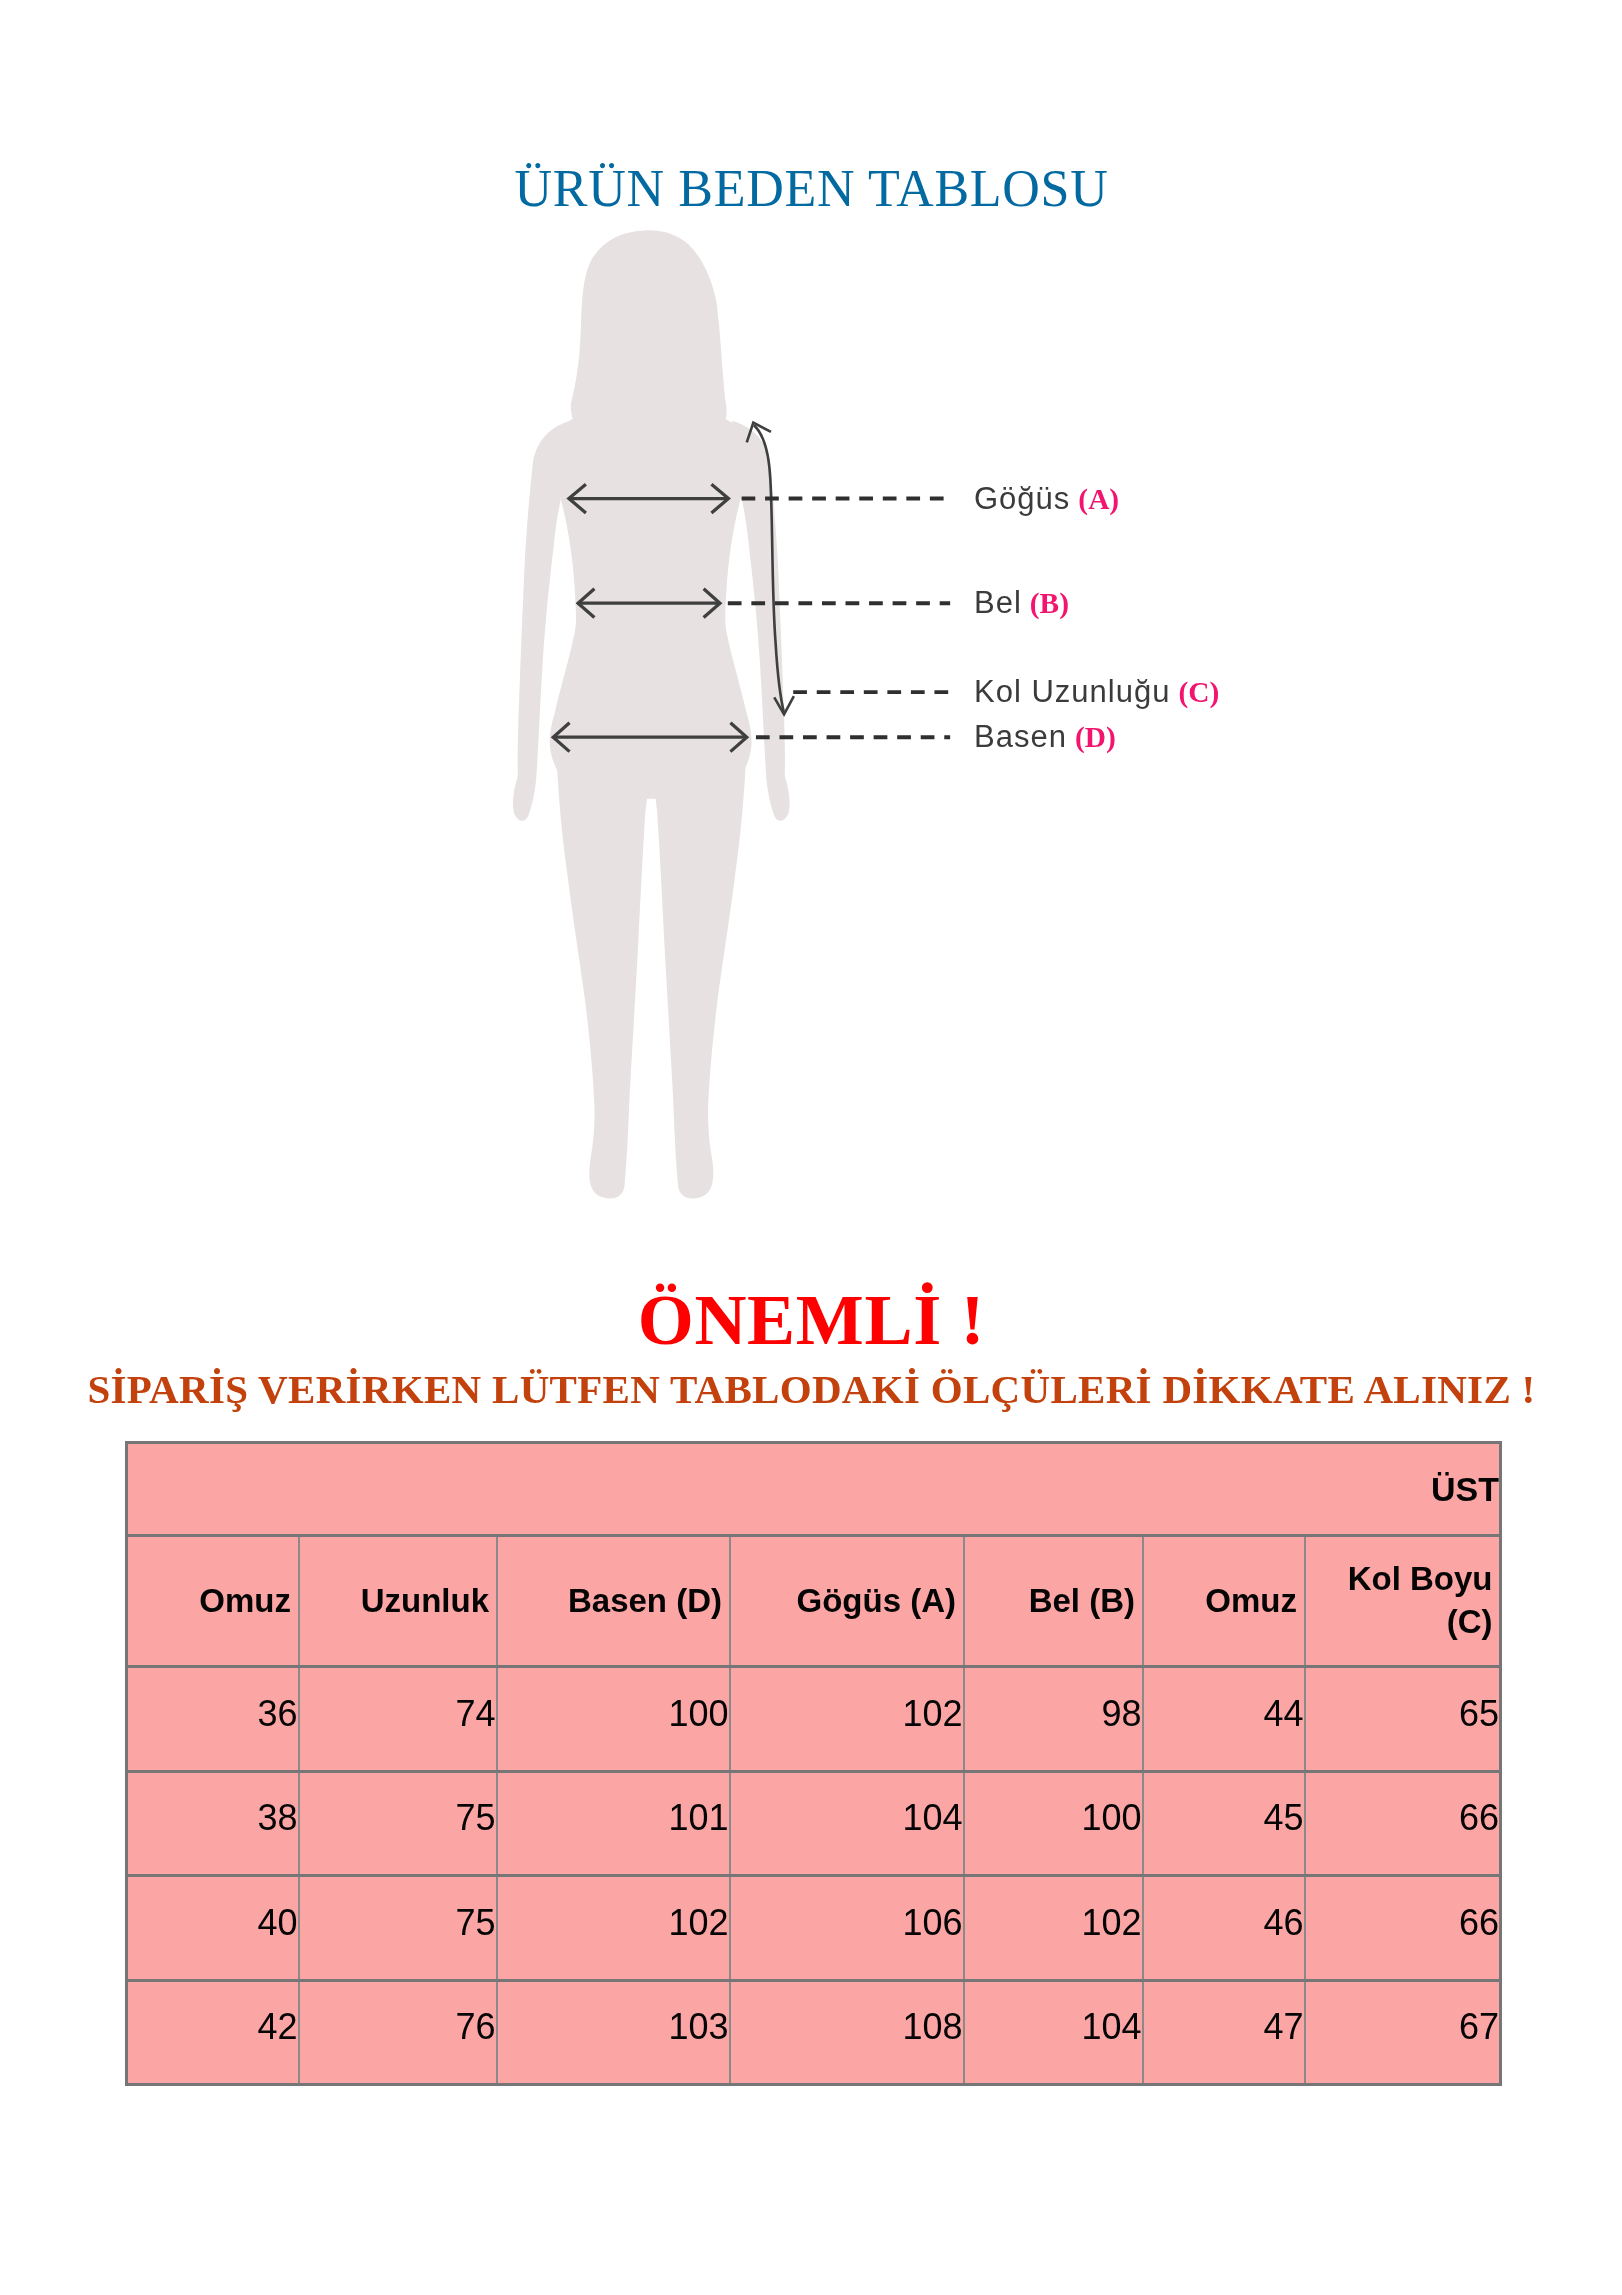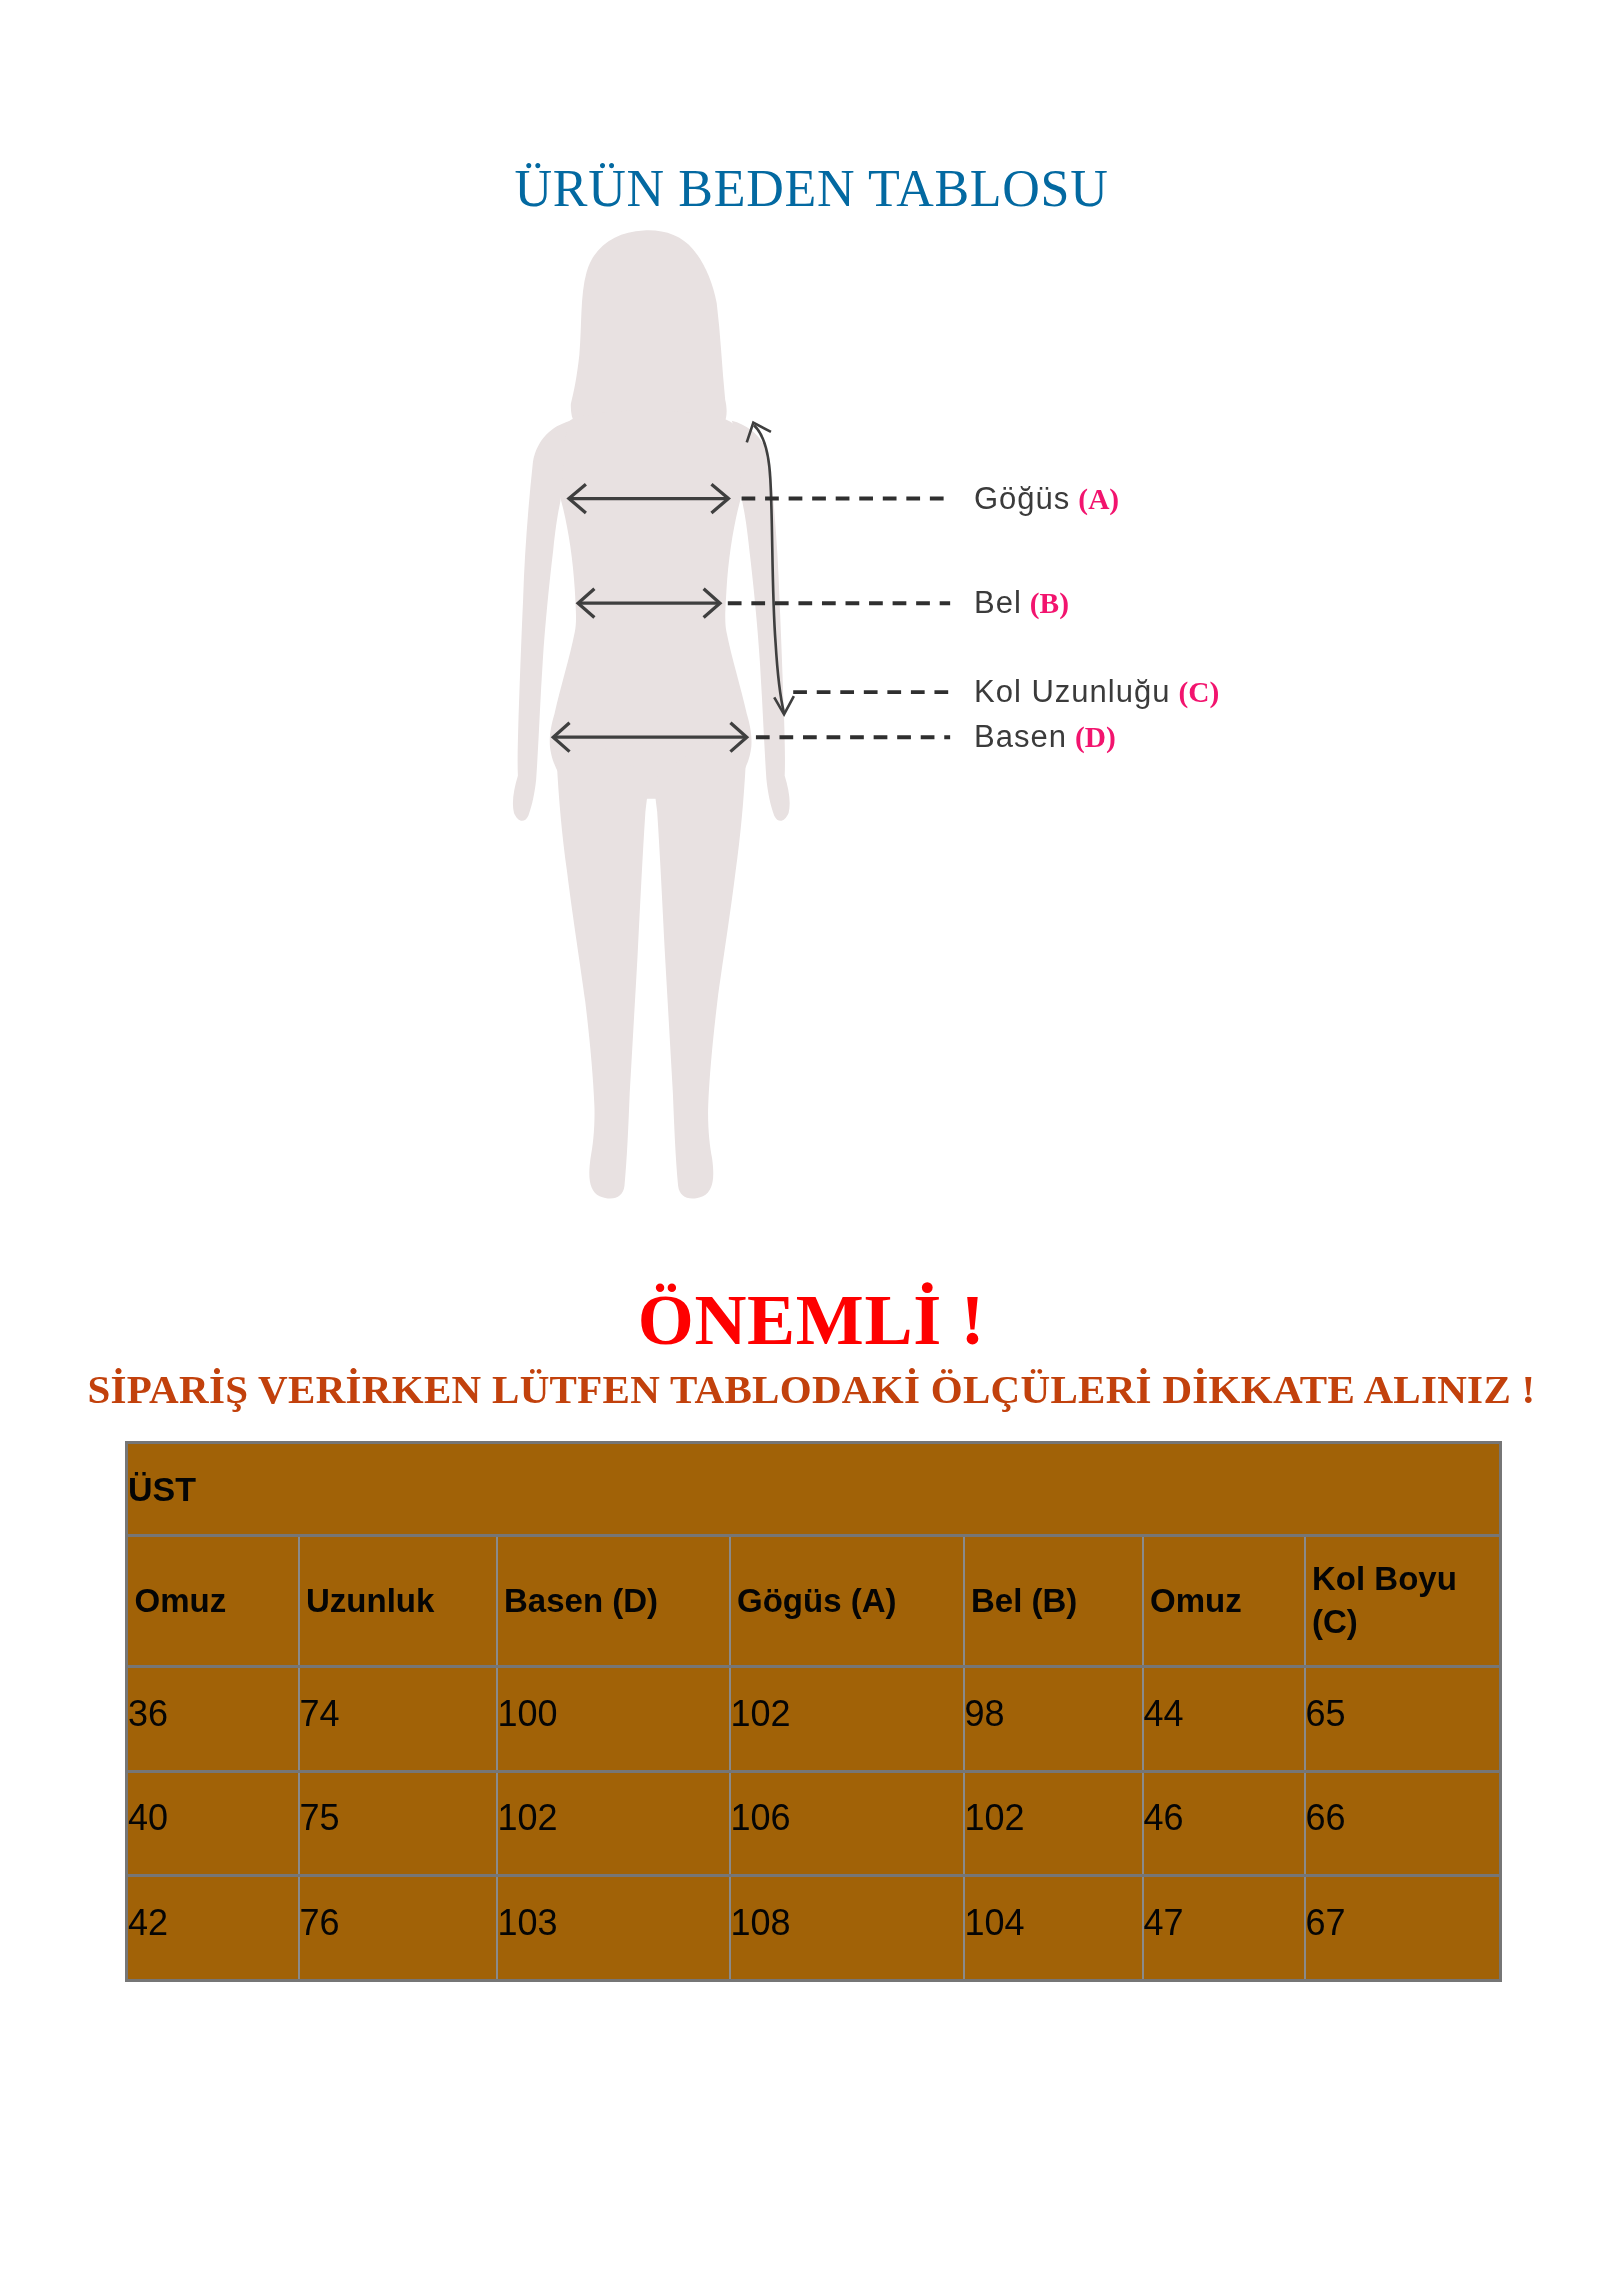--- a/index.html
+++ b/index.html
@@ -44,22 +44,22 @@
 
   
   .size-table {
     position:absolute; left:125px; top:1441px; width:1373px;
     border-collapse:collapse; table-layout:fixed;
     border:3.3px solid #767676;
   }
   .size-table td, .size-table th {
     border-left:2px solid #8a8a8a; border-right:2px solid #8a8a8a;
     border-top:3.9px solid #767676; border-bottom:3.9px solid #767676;
-    text-align:left; vertical-align:middle; color:#050505;
-    background:#a16207; padding:0;
+    text-align:right; vertical-align:middle; color:#050505;
+    background:#fca5a5; padding:0;
   }
   .size-table .group-row th { height:90px; font-size:34px; font-weight:700; }
   .size-table .head-row th  { height:128px; font-size:33px; font-weight:700; line-height:1.3; padding:0 6.5px; }
   .size-table .data-row td  { height:91px; font-size:36px; font-weight:400; padding-bottom:10.5px; }
 </style>
 </head>
 <body>
 
 <div class="page">
 
@@ -189,20 +189,29 @@
     <tr class="data-row">
       <td>36</td>
       <td>74</td>
       <td>100</td>
       <td>102</td>
       <td>98</td>
       <td>44</td>
       <td>65</td>
     </tr>
     <tr class="data-row">
+      <td>38</td>
+      <td>75</td>
+      <td>101</td>
+      <td>104</td>
+      <td>100</td>
+      <td>45</td>
+      <td>66</td>
+    </tr>
+    <tr class="data-row">
       <td>40</td>
       <td>75</td>
       <td>102</td>
       <td>106</td>
       <td>102</td>
       <td>46</td>
       <td>66</td>
     </tr>
     <tr class="data-row">
       <td>42</td>

